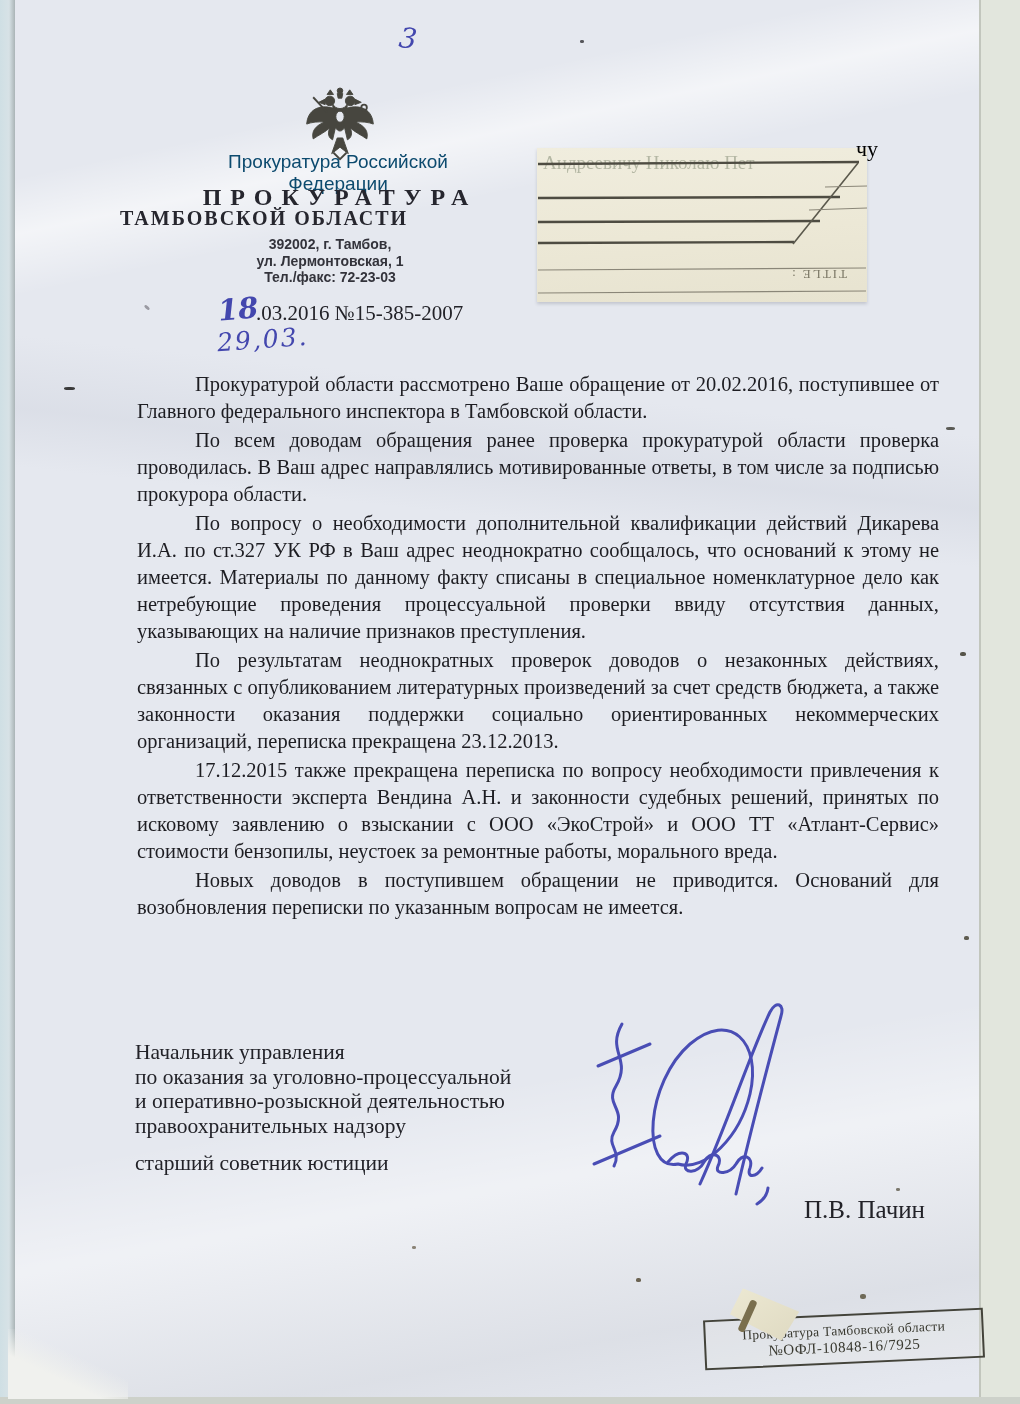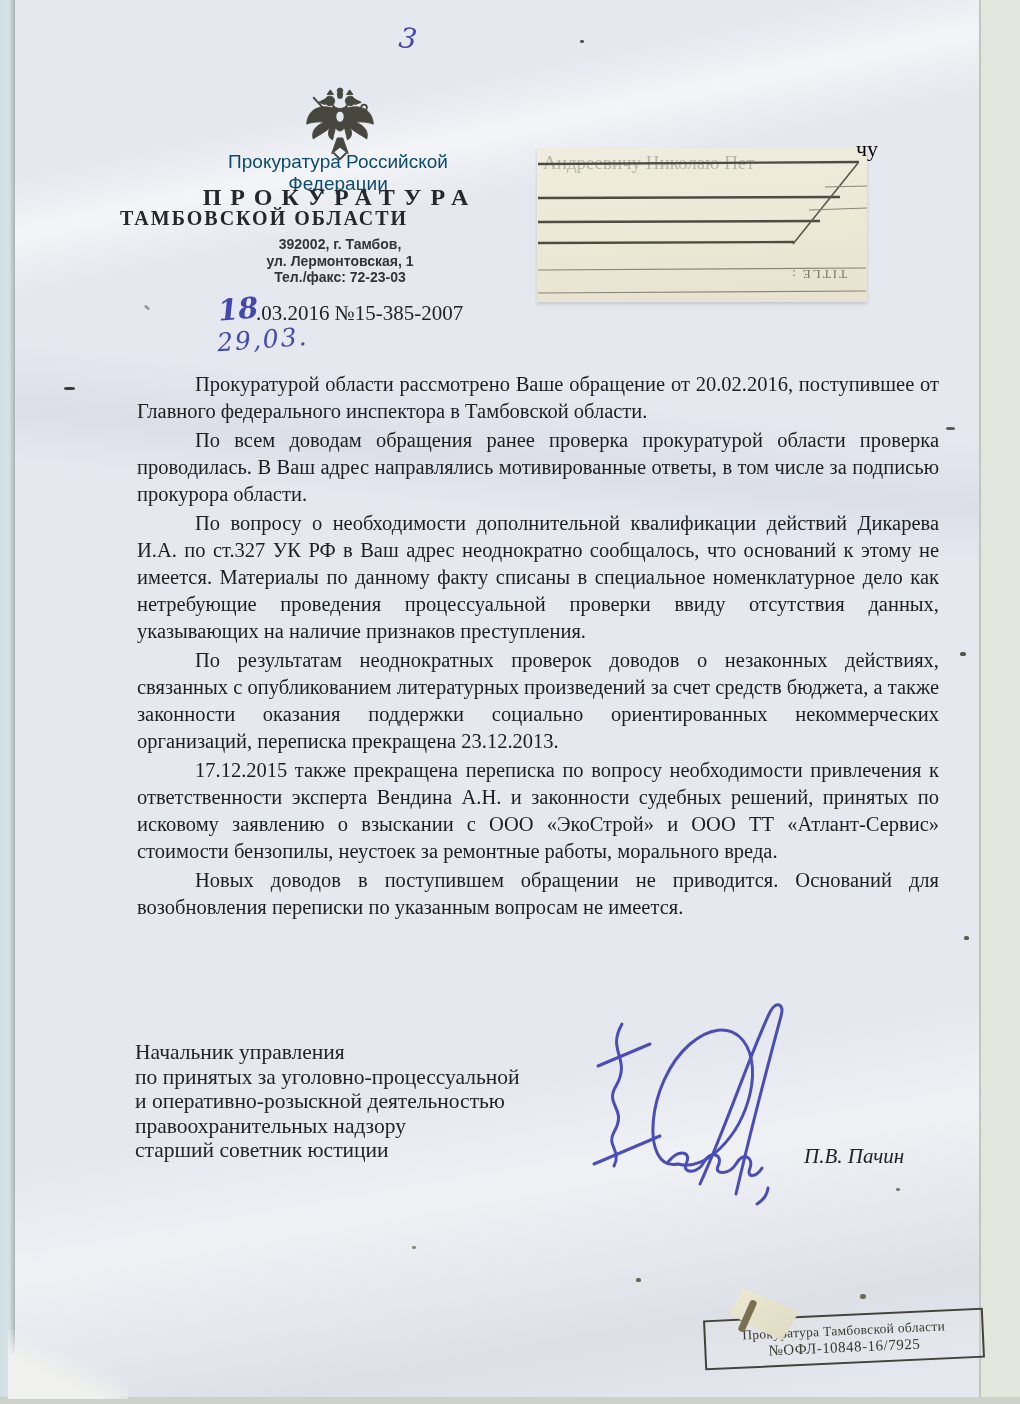--- a/index.html
+++ b/index.html
@@ -19,21 +19,21 @@
   .wrinkle2{position:absolute;left:0;top:330px;width:1020px;height:260px;pointer-events:none;
             background:linear-gradient(186deg,transparent 30%,rgba(210,214,224,.5) 50%,transparent 66%);}
   .wrinkle3{position:absolute;left:0;top:900px;width:1020px;height:504px;pointer-events:none;
             background:linear-gradient(170deg,transparent 40%,rgba(255,255,255,.4) 55%,rgba(205,208,214,.35) 80%,transparent 95%);}
   .hdr-org{position:absolute;left:178px;top:151px;width:320px;text-align:center;
            font-family:"Liberation Sans",sans-serif;font-size:19px;color:#0c4a6e;}
   .hdr-t1{position:absolute;left:120px;top:184px;width:440px;text-align:center;
           font-weight:bold;font-size:24px;letter-spacing:9px;color:#26262e;}
   .hdr-t2{position:absolute;left:120px;top:207px;width:440px;text-align:left;
           font-weight:bold;font-size:20px;letter-spacing:2px;color:#26262e;}
-  .hdr-addr{position:absolute;left:190px;top:236px;width:300px;text-align:center;
+  .hdr-addr{position:absolute;left:180px;top:236px;width:300px;text-align:center;
             font-family:"Liberation Sans",sans-serif;font-weight:600;font-size:14px;
             line-height:16.5px;color:#33333b;}
   .emblem{position:absolute;left:303px;top:84px;}
   .hand{position:absolute;color:#4347ae;font-family:"DejaVu Serif",serif;font-style:italic;}
   .hand3{left:399px;top:22px;font-size:28px;transform:rotate(7deg);}
   .hand18{left:218px;top:292px;font-size:29px;transform:rotate(-5deg);font-weight:bold;}
   .hand2903{left:217px;top:325px;font-size:25px;transform:rotate(-4deg);letter-spacing:2px;}
   .refline{position:absolute;left:256px;top:301px;font-size:21px;color:#222228;}
   .body-text{position:absolute;left:135px;top:369px;width:806px;
              font-size:20.5px;line-height:27px;text-align:justify;color:#1d1d22;}
@@ -43,22 +43,22 @@
          background:linear-gradient(176deg,#f0edde 0%,#ece8d6 55%,#e7e3d0 100%);
          box-shadow:0 2px 3px rgba(90,95,110,.25);}
   .ghost{position:absolute;left:6px;top:4px;width:320px;font-size:19px;color:#8e957f;
          opacity:.6;filter:blur(.7px);white-space:nowrap;overflow:hidden;}
   .suffix{position:absolute;left:856px;top:136px;font-size:22px;color:#000000;}
   .title-rev{position:absolute;left:790px;top:266px;font-size:13px;color:#7c7866;
              letter-spacing:2px;transform:rotate(180deg);font-family:"Liberation Serif",serif;}
   
   .sig-block{position:absolute;left:135px;top:1040px;width:460px;font-size:21.5px;
              line-height:24.5px;color:#222228;}
-  .sig-rank{}
-  .sig-name{position:absolute;left:804px;top:1144px;font-size:21px;color:#222228;font-style:italic;}
+  .sig-rank{margin-top:13px;}
+  .sig-name{position:absolute;left:804px;top:1196px;font-size:25px;color:#222228;}
   .signature{position:absolute;left:588px;top:1000px;}
   
   .stamp{position:absolute;left:704px;top:1314px;width:276px;height:46px;
          border:2px solid #43433a;transform:rotate(-2.6deg);
          display:flex;flex-direction:column;align-items:center;justify-content:center;
          color:#3a3a31;background:rgba(240,240,232,.18);}
   .stamp-l1{font-size:13.5px;letter-spacing:.3px;}
   .stamp-l2{font-size:15px;letter-spacing:.5px;}
   .fleck{position:absolute;left:731px;top:1295px;width:66px;height:40px;
          background:linear-gradient(130deg,#ece8d2,#dfdac2);transform:rotate(16deg);
@@ -139,21 +139,21 @@
     <p>Прокуратурой области рассмотрено Ваше обращение от 20.02.2016, поступившее от Главного федерального инспектора в Тамбовской области.</p>
     <p>По всем доводам обращения ранее проверка прокуратурой области проверка проводилась. В Ваш адрес направлялись мотивированные ответы, в том числе за подписью прокурора области.</p>
     <p>По вопросу о необходимости дополнительной квалификации действий Дикарева И.А. по ст.327 УК РФ в Ваш адрес неоднократно сообщалось, что оснований к этому не имеется. Материалы по данному факту списаны в специальное номенклатурное дело как нетребующие проведения процессуальной проверки ввиду отсутствия данных, указывающих на наличие признаков преступления.</p>
     <p>По результатам неоднократных проверок доводов о незаконных действиях, связанных с опубликованием литературных произведений за счет средств бюджета, а также законности оказания поддержки социально ориентированных некоммерческих организаций, переписка прекращена 23.12.2013.</p>
     <p>17.12.2015 также прекращена переписка по вопросу необходимости привлечения к ответственности эксперта Вендина А.Н. и законности судебных решений, принятых по исковому заявлению о взыскании с ООО «ЭкоСтрой» и ООО ТТ «Атлант-Сервис» стоимости бензопилы, неустоек за ремонтные работы, морального вреда.</p>
     <p>Новых доводов в поступившем обращении не приводится. Оснований для возобновления переписки по указанным вопросам не имеется.</p>
   </div>
 
   <div class="sig-block">
     <div>Начальник управления</div>
-    <div>по принятых за уголовно-процессуальной</div>
+    <div>по оказания за уголовно-процессуальной</div>
     <div>и оперативно-розыскной деятельностью</div>
     <div>правоохранительных надзору</div>
     <div class="sig-rank">старший советник юстиции</div>
   </div>
   <div class="sig-name">П.В. Пачин</div>
 
   <div class="signature">
     <svg width="215" height="210" viewBox="0 0 215 210">
       <g fill="none" stroke="#3c40b0" stroke-width="3" stroke-linecap="round" opacity="0.92">
         <path d="M34 24 C18 52 44 58 28 86 C16 106 40 108 26 132 C18 146 34 150 26 166"></path>

